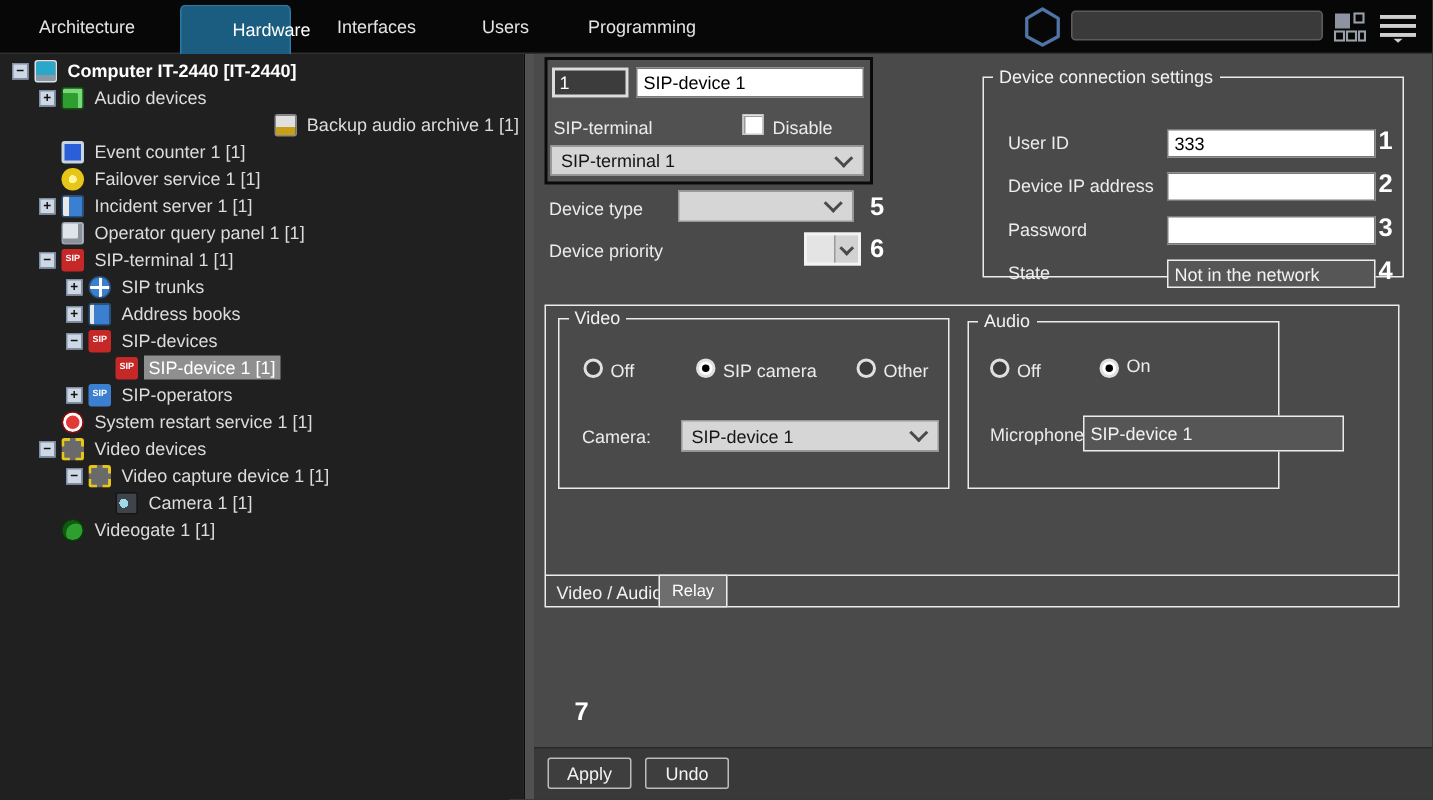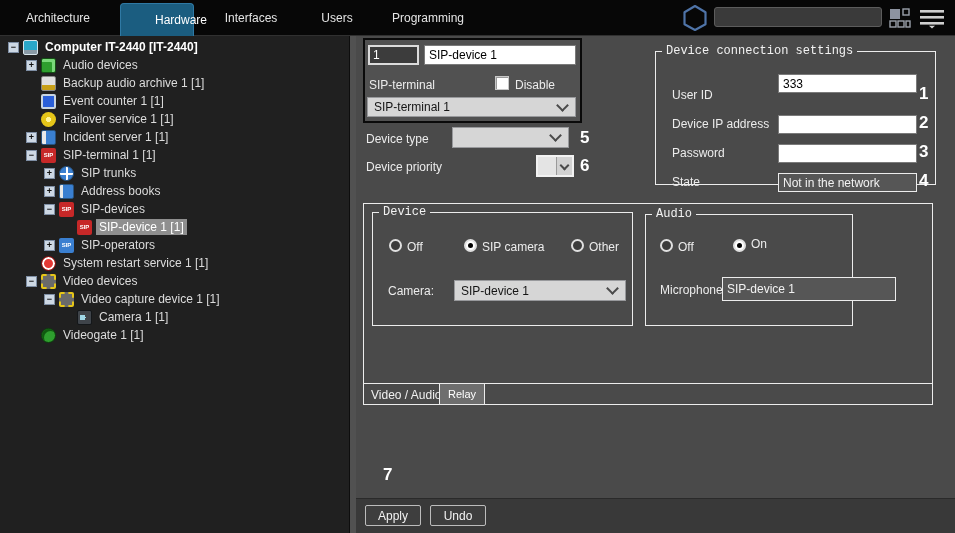--- a/index.html
+++ b/index.html
@@ -63,21 +63,21 @@
   .tstatus{position:absolute;background:#565656;border:1px solid #ececec;color:#f2f2f2;font-size:12px;
     padding:0 4px;box-sizing:border-box;display:flex;align-items:center;}
   .dd{position:absolute;display:flex;align-items:center;background:#d6d6d6;border:1px solid #98999c;
     box-sizing:border-box;padding:0 8px 0 6px;font-size:12px;color:#151515;}
   .chev{width:7px;height:7px;border-right:2px solid #4a4a4a;border-bottom:2px solid #4a4a4a;
     transform:rotate(45deg);margin-left:auto;margin-top:-4px;flex:none;}
   .radio{position:absolute;width:13px;height:13px;border-radius:50%;background:#3c3c3c;border:2px solid #e0e0e0;box-sizing:border-box;}
   .radio.checked{background:#fff;}
   .radio.checked::after{content:"";position:absolute;left:50%;top:50%;width:5px;height:5px;margin:-2.5px 0 0 -2.5px;background:#000;border-radius:50%;}
   fieldset{position:absolute;border:1px solid #ececec;margin:0;padding:0;box-sizing:border-box;}
-  legend{font-size:12px;color:#f2f2f2;margin-left:6px;padding:0 4px;font-family:Liberation Mono, monospace;}
+  legend{font-size:12px;color:#f2f2f2;margin-left:6px;padding:0 4px;}
 
   #topbox{position:absolute;left:363px;top:38px;width:219px;height:85px;background:#515151;border:2px solid #0a0a0a;box-sizing:border-box;}
   #id-field{position:absolute;left:3px;top:5px;width:51px;height:20px;background:#3c3c3c;border:2px solid #dcdcdc;
     color:#fff;font-size:12px;padding:0 3px;box-sizing:border-box;font-family:inherit;}
   #name-field{left:59px;top:5px;width:152px;height:20px;}
   #parent-lbl{left:4px;top:38px;}
   #disable-cb{position:absolute;left:130px;top:36px;width:14px;height:14px;background:#fff;border:1px solid #c8c8c8;box-shadow:inset 1px 1px 0 #9a9a9a;box-sizing:border-box;}
   #disable-lbl{left:150px;top:38px;}
   #parent-dd{left:2px;top:57px;width:209px;height:20px;}
 
@@ -145,39 +145,44 @@
       <div class="trow bold" style="padding-left: 8px;">
         <span class="texp">−</span>
         <span class="ticon icon-computer"></span>
         <span class="tlabel">Computer IT-2440 [IT-2440]</span>
       </div>
       <div class="trow" style="padding-left: 26px;">
         <span class="texp">+</span>
         <span class="ticon icon-audio-card"></span>
         <span class="tlabel">Audio devices</span>
       </div>
-      <div class="trow" style="padding-left: 26px;">
+      <div class="trow" style="padding-left: 26px; justify-content: flex-end;">
         <span class="tspacer"></span>
         <span class="ticon icon-speaker"></span>
         <span class="tlabel">Backup audio archive 1 [1]</span>
       </div>
       <div class="trow" style="padding-left: 26px;">
         <span class="tspacer"></span>
         <span class="ticon icon-event-counter"></span>
         <span class="tlabel">Event counter 1 [1]</span>
       </div>
       <div class="trow" style="padding-left: 26px;">
         <span class="tspacer"></span>
         <span class="ticon icon-failover"></span>
         <span class="tlabel">Failover service 1 [1]</span>
       </div>
       <div class="trow" style="padding-left: 26px;">
         <span class="texp">+</span>
         <span class="ticon icon-incident-server"></span>
         <span class="tlabel">Incident server 1 [1]</span>
+      </div>
+      <div class="trow" style="padding-left: 26px;">
+        <span class="tspacer"></span>
+        <span class="ticon icon-operator-panel"></span>
+        <span class="tlabel">Operator query panel 1 [1]</span>
       </div>
       <div class="trow" style="padding-left: 26px;">
         <span class="texp">−</span>
         <span class="ticon icon-sip-red"></span>
         <span class="tlabel">SIP-terminal 1 [1]</span>
       </div>
       <div class="trow" style="padding-left: 44px;">
         <span class="texp">+</span>
         <span class="ticon icon-globe"></span>
         <span class="tlabel">SIP trunks</span>
@@ -254,39 +259,39 @@
     <span class="ddleft"></span>
     <span class="ddbtn">
         <span class="chev"></span>
       </span>
   </div>
   <span class="callout" id="callout-6">6</span>
 
   <fieldset id="conn-box">
     <legend>Device connection settings</legend>
     <span class="lbl conn-lbl" style="top:30px">User ID</span>
-    <input class="tin conn-in" style="top: 16px;" value="333">
+    <input class="tin conn-in" style="top: 28px;" value="333">
     <span class="callout conn-num" style="top:26px">1</span>
 
     <span class="lbl conn-lbl" style="top:59px">Device IP address</span>
     <input class="tin conn-in" style="top: 57px;" value="">
     <span class="callout conn-num" style="top:55px">2</span>
 
     <span class="lbl conn-lbl" style="top:88px">Password</span>
     <input class="tin conn-in" style="top: 86px;" value="">
     <span class="callout conn-num" style="top:84px">3</span>
 
     <span class="lbl conn-lbl" style="top:117px">State</span>
     <div class="tstatus conn-in" style="top:115px">Not in the network</div>
     <span class="callout conn-num" style="top:113px">4</span>
   </fieldset>
 
   <div id="tabpage">
     <fieldset id="video-box">
-      <legend>Device</legend>
+      <legend>Video</legend>
       <span class="radio" style="left:16px;top:20px"></span>
       <span class="lbl" style="left:34px;top:21px">Off</span>
       <span class="radio checked" style="left:91px;top:20px"></span>
       <span class="lbl" style="left:109px;top:21px">SIP camera</span>
       <span class="radio" style="left:198px;top:20px"></span>
       <span class="lbl" style="left:216px;top:21px">Other</span>
       <span class="lbl" style="left:15px;top:65px">Camera:</span>
       <div class="dd" style="left:81px;top:61px;width:172px;height:21px">
         <span>SIP-device 1</span>
         <span class="chev"></span>

